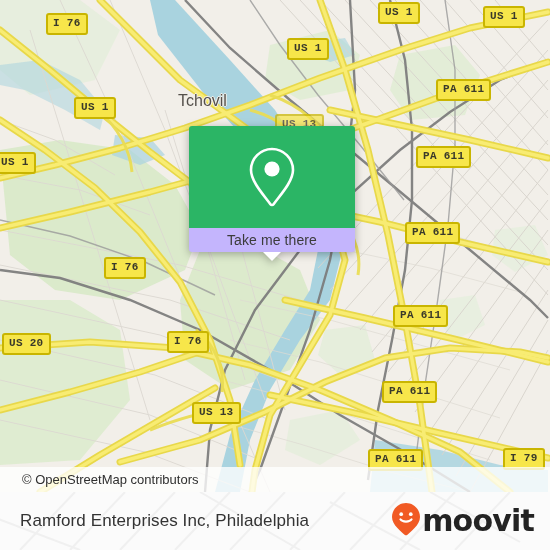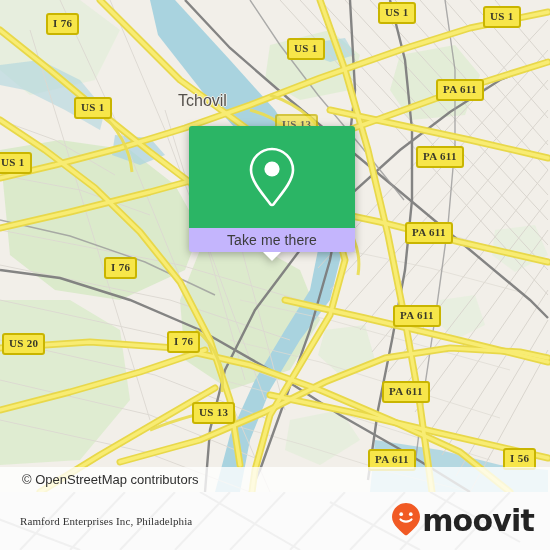--- a/index.html
+++ b/index.html
@@ -34,21 +34,21 @@
     height: 492px;
   }
 
   
   .shield {
     position: absolute;
     background: #f7e64a;
     border: 2px solid #c9b500;
     border-radius: 3px;
     color: #3a3a2a;
-    font-family: Liberation Serif, serif;
+    font-family: Liberation Mono, monospace;
     font-weight: bold;
     font-size: 11px;
     line-height: 13px;
     padding: 2px 5px 3px 5px;
     white-space: nowrap;
     letter-spacing: 0.3px;
     box-sizing: border-box;
   }
   .shield.dim {
     opacity: 0.72;
@@ -145,22 +145,22 @@
   #footer-bg {
     position: absolute;
     left: 0; top: 0;
     width: 550px; height: 58px;
   }
   #footer-title {
     position: absolute;
     left: 20px;
     top: 50%;
     transform: translateY(-50%);
-    font-family: Liberation Serif, serif;
-    font-size: 11px;
+    font-family: Liberation Sans, sans-serif;
+    font-size: 17px;
     color: #333333;
     white-space: nowrap;
     letter-spacing: 0.1px;
   }
   #footer-logo {
     position: absolute;
     right: 16px;
     top: 50%;
     transform: translateY(-50%);
     display: flex;
@@ -349,21 +349,21 @@
         <div class="shield" style="left: 416px; top: 146px;">PA 611</div>
         <div class="shield" style="left: -6px; top: 152px;">US 1</div>
         <div class="shield" style="left: 405px; top: 222px;">PA 611</div>
         <div class="shield" style="left: 104px; top: 257px;">I 76</div>
         <div class="shield" style="left: 393px; top: 305px;">PA 611</div>
         <div class="shield" style="left: 167px; top: 331px;">I 76</div>
         <div class="shield" style="left: 2px; top: 333px;">US 20</div>
         <div class="shield" style="left: 382px; top: 381px;">PA 611</div>
         <div class="shield" style="left: 192px; top: 402px;">US 13</div>
         <div class="shield" style="left: 368px; top: 449px;">PA 611</div>
-        <div class="shield" style="left: 503px; top: 448px;">I 56</div>
+        <div class="shield" style="left: 503px; top: 448px;">I 79</div>
       </div>
 
     <div id="popup">
       <div id="popup-image">
         <span id="popup-pin-icon">
           <svg width="50" height="62" viewBox="0 0 50 62" fill="none">
             <path d="M25 3 C13.4 3 4 12.4 4 24 C4 36 18 50.5 23.4 58.2 C24.2 59.3 25.8 59.3 26.6 58.2 C32 50.5 46 36 46 24 C46 12.4 36.6 3 25 3 Z" stroke="#ffffff" stroke-width="2.6" fill="none"></path>
             <circle cx="25" cy="23" r="7.6" fill="#ffffff"></circle>
           </svg>
         </span>

